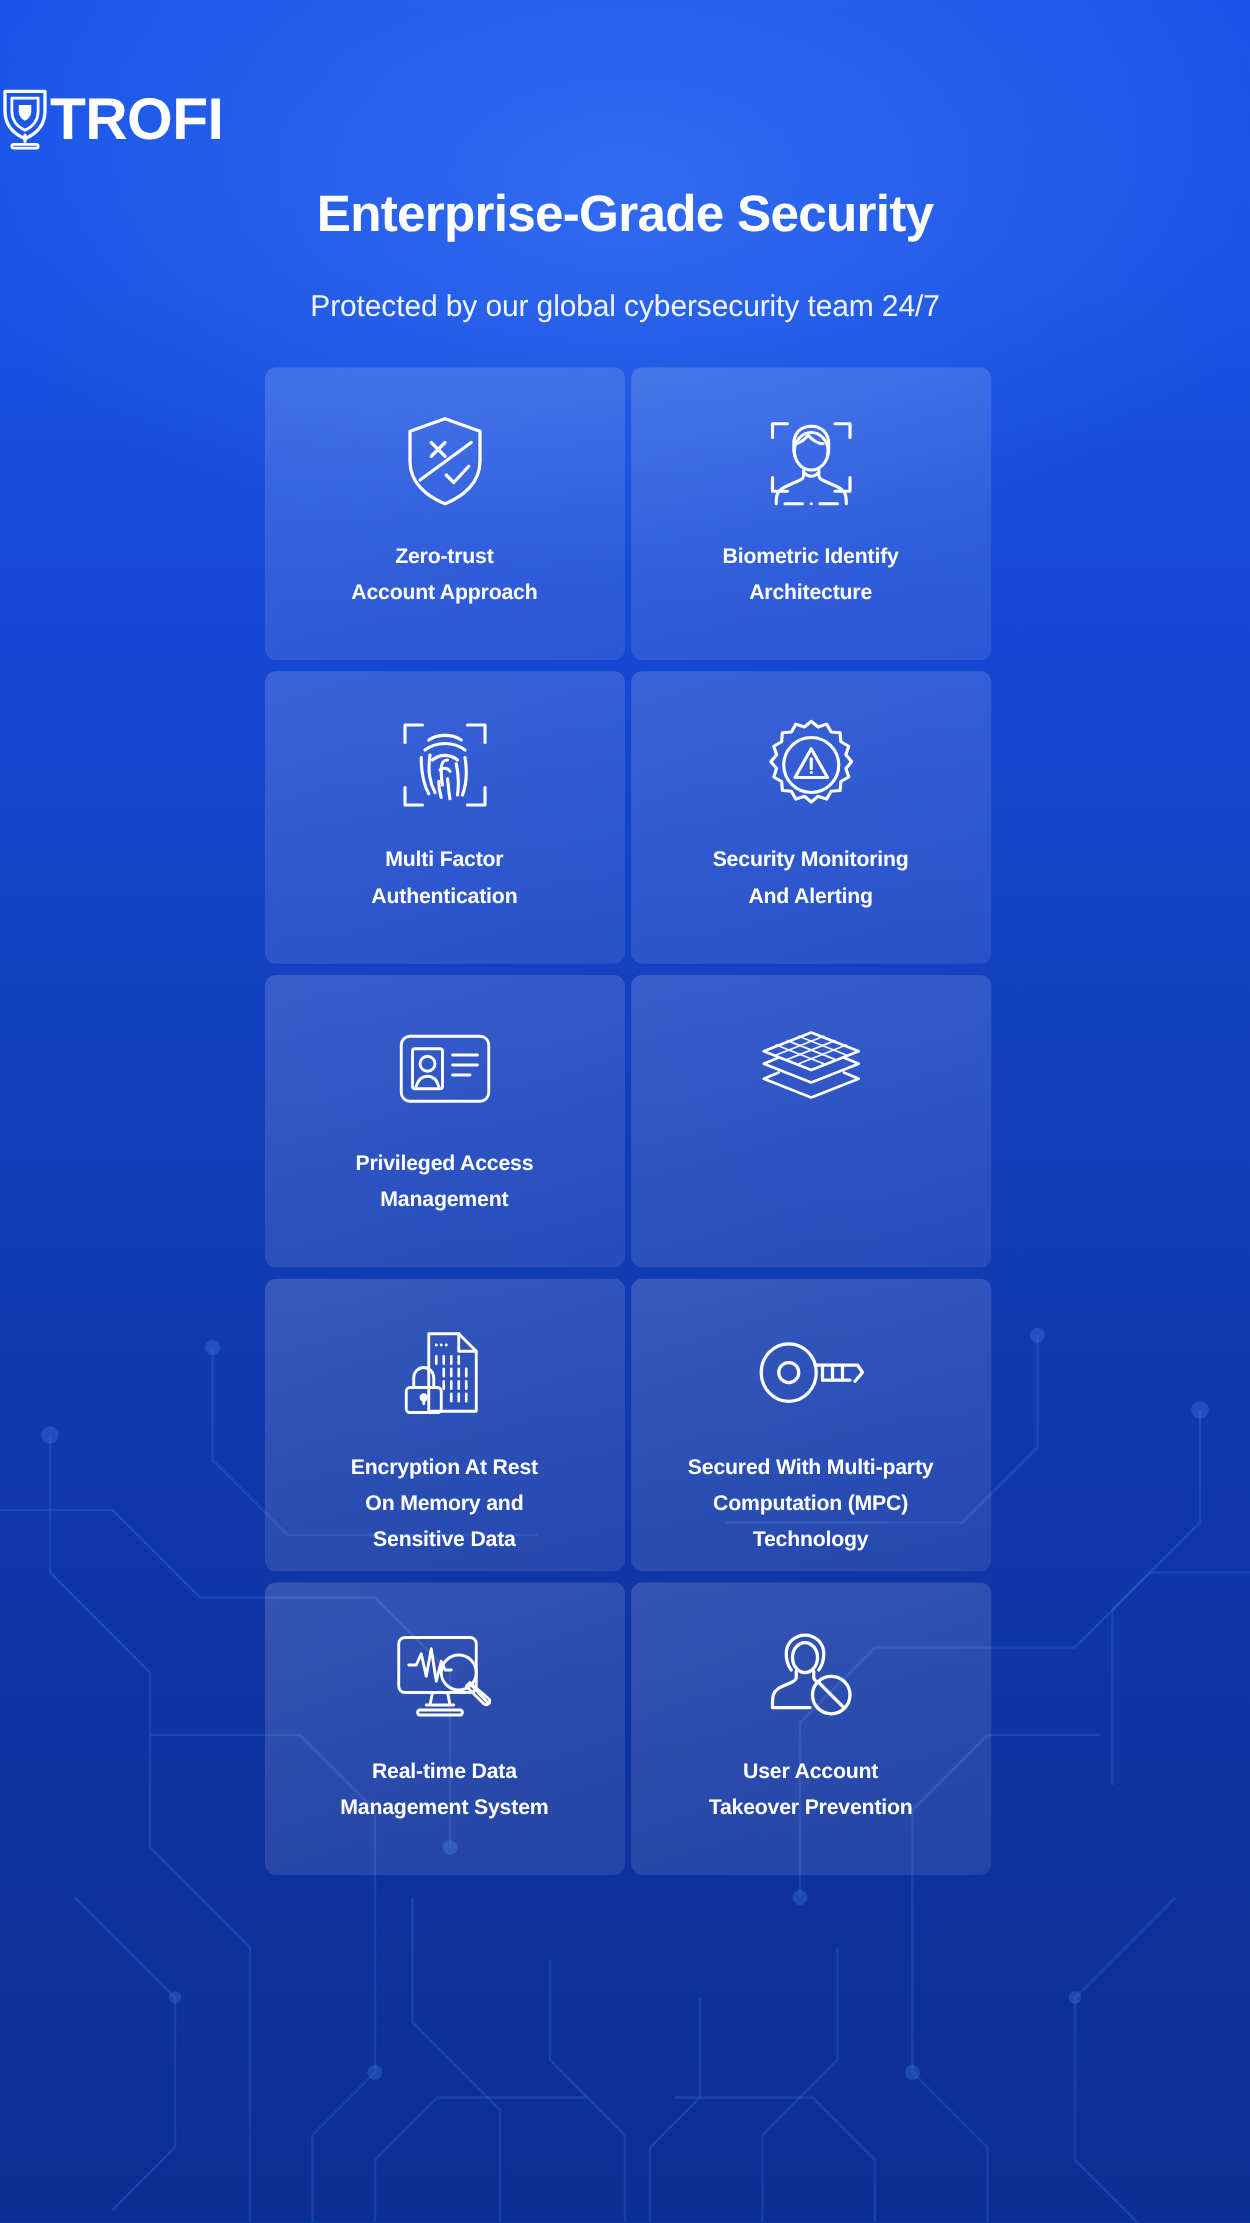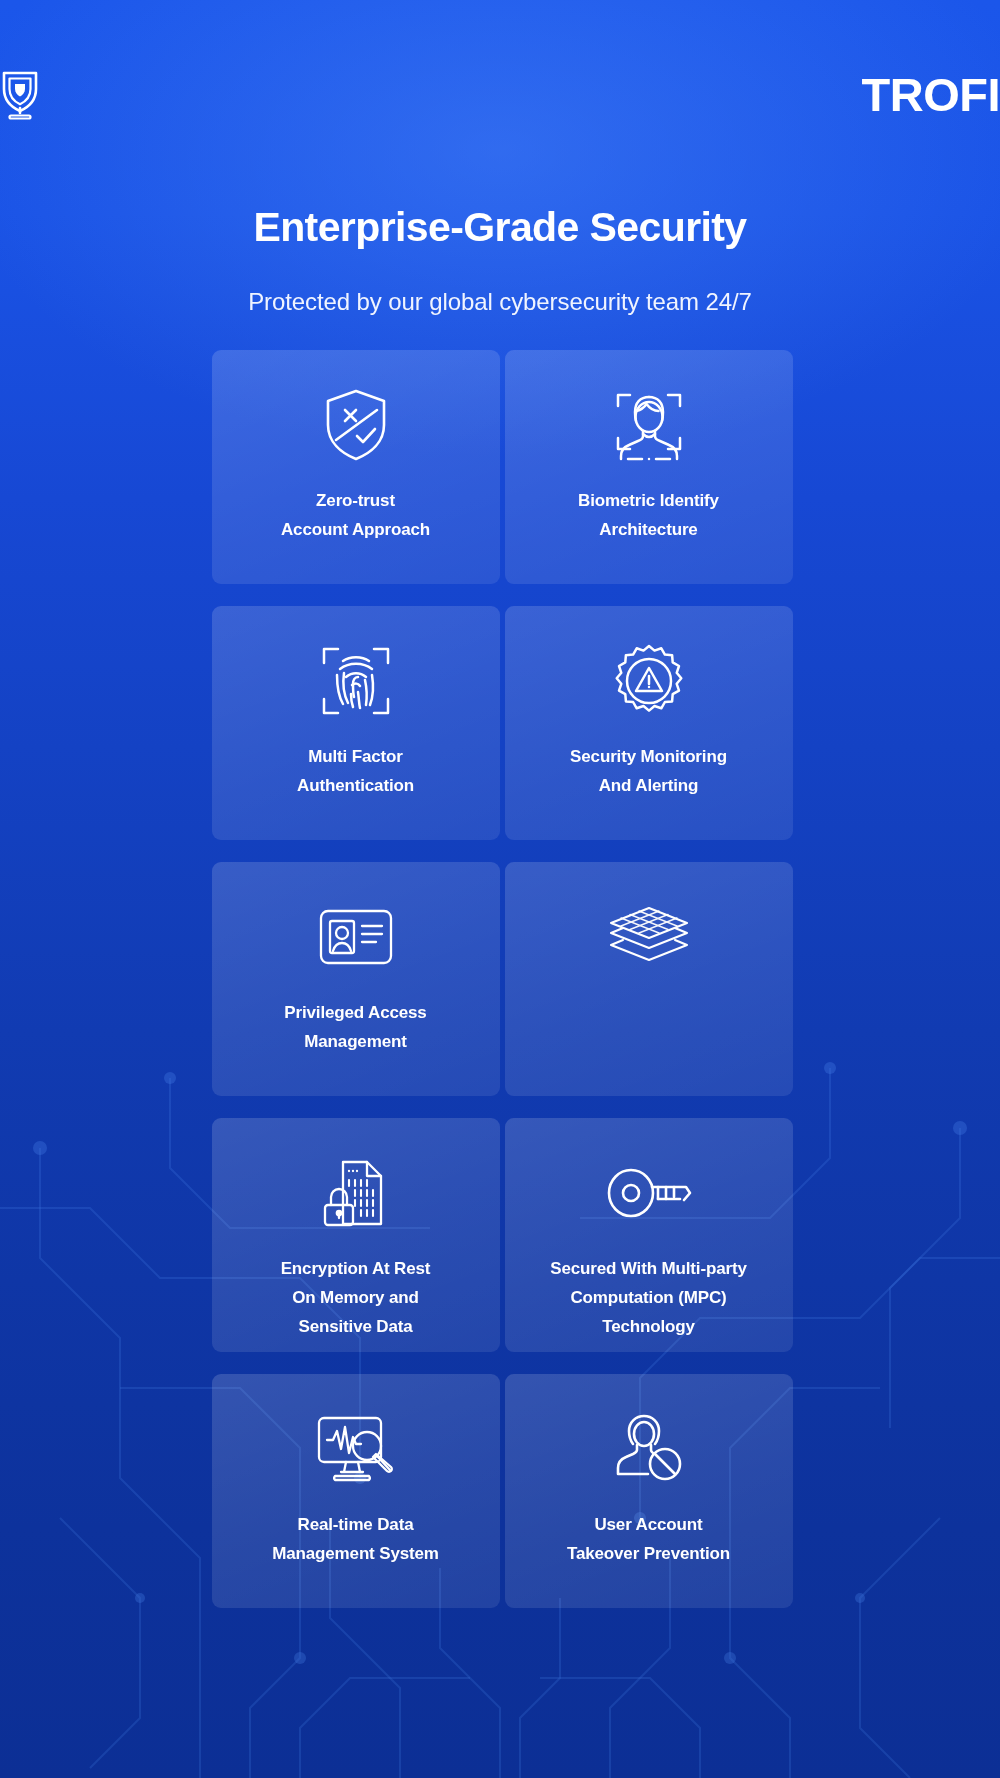--- a/index.html
+++ b/index.html
@@ -40,59 +40,58 @@
     position:absolute; left:50%; top:-160px;
     width:1100px; height:620px; transform:translateX(-50%);
     background:radial-gradient(ellipse at center, rgba(90,150,255,.35) 0%, rgba(90,150,255,.12) 45%, rgba(90,150,255,0) 70%);
     pointer-events:none;
   }
 
   #content{ position:relative; z-index:5; }
 
   
   .logo-row{
-    display:flex; align-items:center; justify-content:space-between;
-    gap:14px;
+    display:flex; align-items:center; justify-content:flex-start;
     padding-top:68px;
   }
   .logo-mark{ width:40px; height:52px; display:block; }
   .logo-word{
     color:#fff;
     font-size:47px;
     font-weight:bold;
     letter-spacing:-0.5px;
     line-height:1;
     font-family:"Liberation Sans", sans-serif;
   }
 
   
   .headline{
     text-align:center;
     color:#ffffff;
     font-size:41px;
     font-weight:bold;
     letter-spacing:-0.6px;
-    margin-top:84px;
+    margin-top:28px;
   }
   .subhead{
     text-align:center;
     color:#f0f4ff;
     font-size:24px;
     font-weight:400;
     margin-top:37px;
     letter-spacing:-0.1px;
   }
 
   
   .grid{
     width:577px;
     margin:34px auto 0;
     display:grid;
     grid-template-columns:288px 288px;
-    gap:13px 5px;
+    gap:0 5px;
   }
   .card{
     height:234px;
     border-radius:9px;
     background:linear-gradient(160deg, rgba(255,255,255,.155) 0%, rgba(255,255,255,.115) 55%, rgba(255,255,255,.085) 100%);
     display:flex;
     flex-direction:column;
     align-items:center;
     justify-content:flex-start;
     padding-top:36px;

